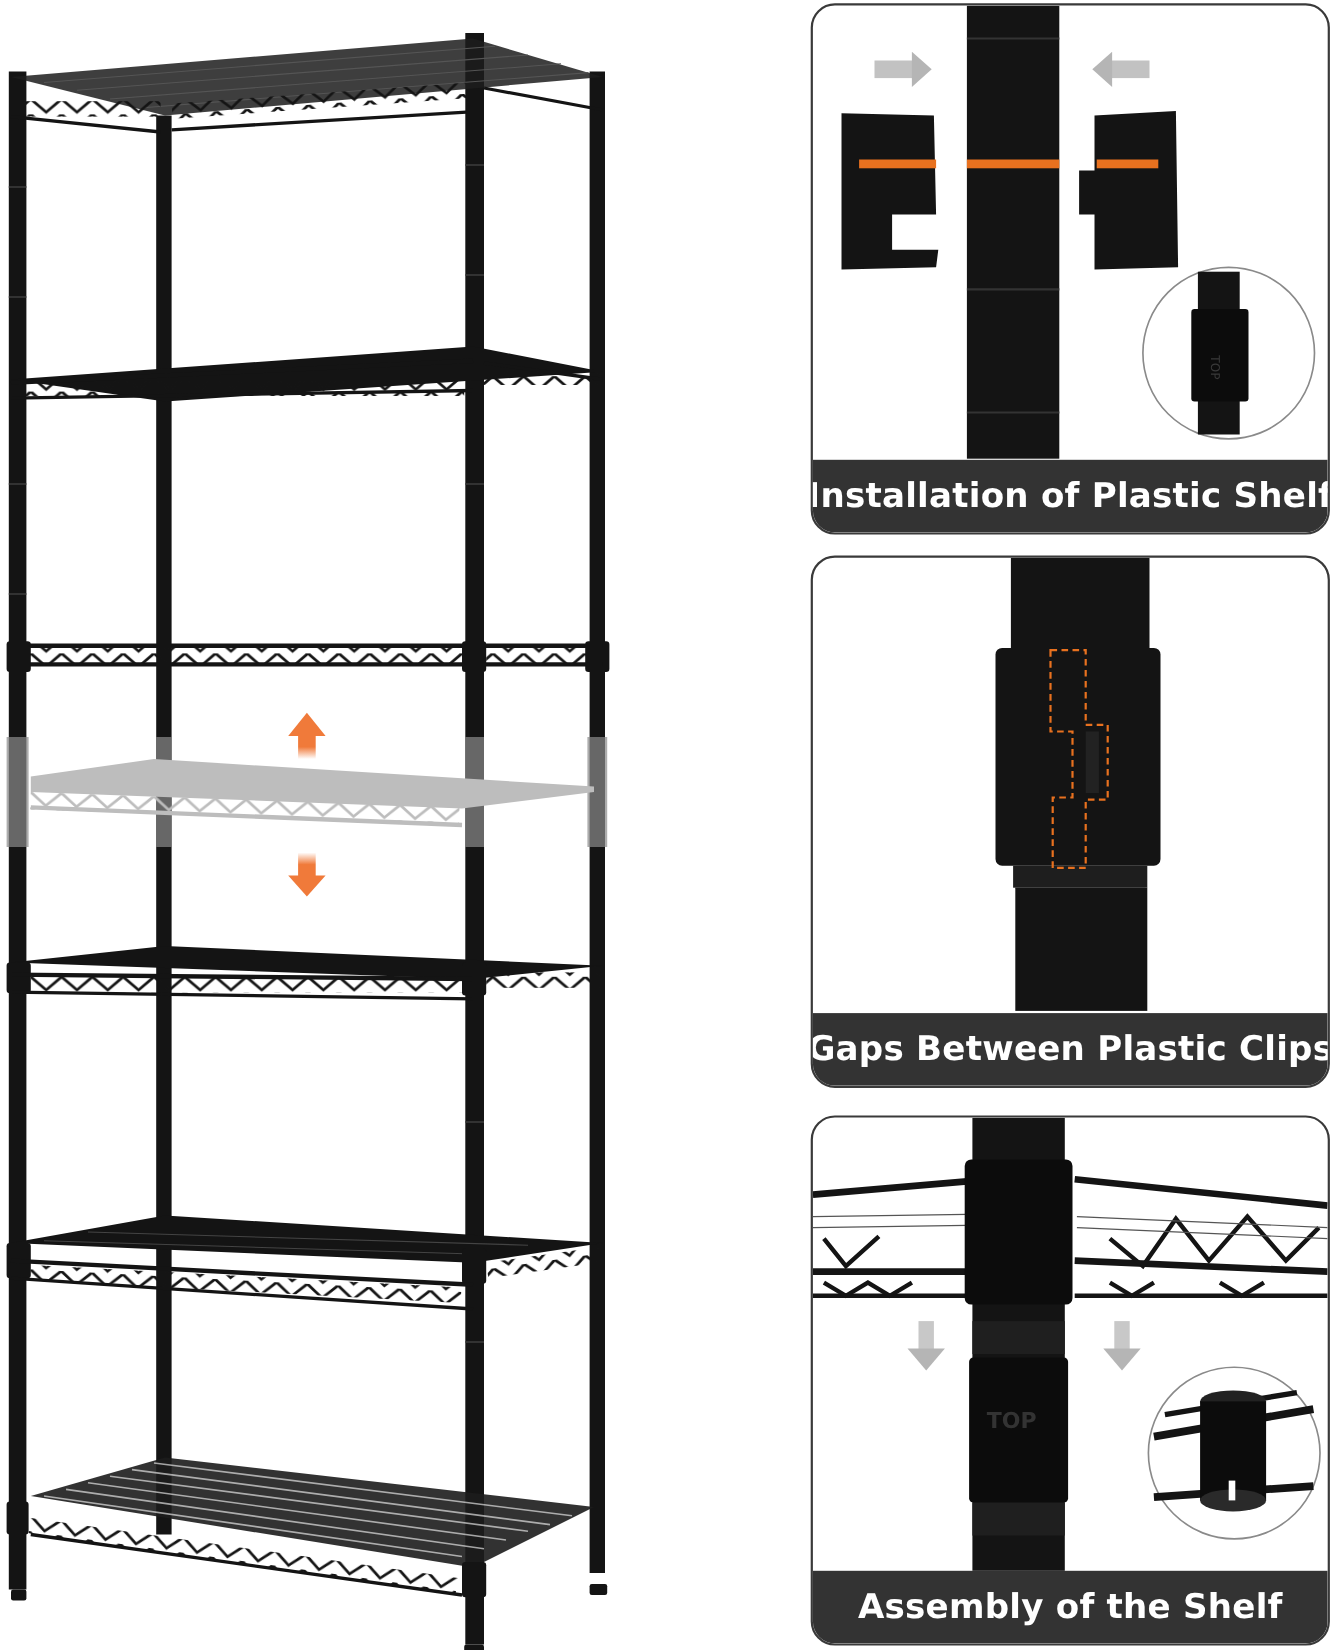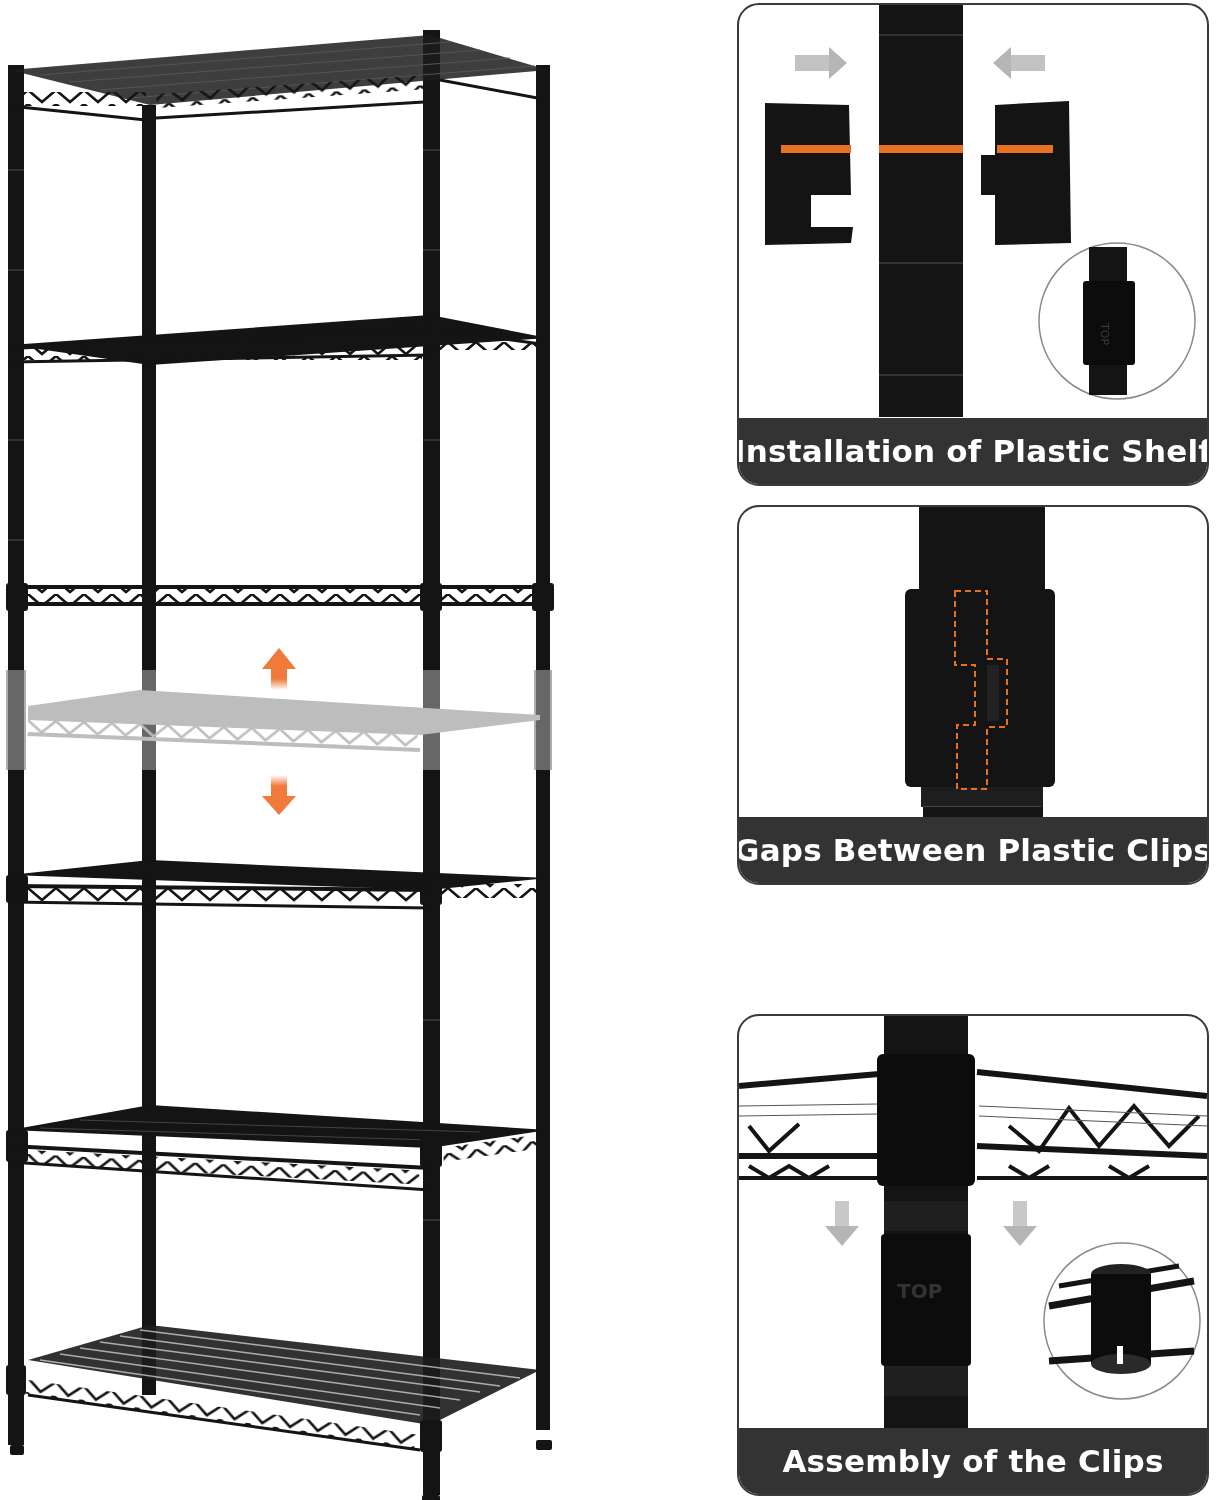--- a/index.html
+++ b/index.html
@@ -2,21 +2,21 @@
 <html><head>
 <meta charset="utf-8">
 <style>
   html,body{margin:0;padding:0;background:#ffffff;}
   body{width:1218px;height:1500px;position:relative;overflow:hidden;font-family:"DejaVu Sans","Liberation Sans",sans-serif;}
   .shelf-unit{position:absolute;left:0;top:20px;width:570px;height:1480px;}
   .panel{position:absolute;left:737px;width:472px;border:2px solid #3a3a3a;border-radius:22px;background:#fff;overflow:hidden;box-sizing:border-box;}
   .panel svg.art{position:absolute;left:0;top:0;width:100%;}
   .caption{position:absolute;left:0;right:0;bottom:0;height:66px;background:#333333;color:#ffffff;font-weight:bold;font-size:31px;display:flex;align-items:center;justify-content:center;letter-spacing:0.2px;white-space:nowrap;}
   #panel-1{top:3px;height:483px;}
-  #panel-2{top:505px;height:380px;padding-left:42px;}
+  #panel-2{top:505px;height:484px;padding-left:42px;}
   #panel-3{top:1014px;height:482px;}
 </style>
 </head>
 <body>
 
 <div class="shelf-unit">
   <svg width="570" height="1480" viewBox="0 0 570 1480">
     <defs>
       <pattern id="zig" width="28" height="14" patternUnits="userSpaceOnUse">
         <path d="M0 0 L14 12 L28 0" fill="none" stroke="#141414" stroke-width="2.5"></path>
@@ -244,14 +244,14 @@
       <circle cx="383" cy="305" r="78" fill="#ffffff" stroke="#8a8a8a" stroke-width="1.5"></circle>
       <line x1="310" y1="290" x2="455" y2="265" stroke="#141414" stroke-width="7"></line>
       <line x1="310" y1="345" x2="455" y2="335" stroke="#141414" stroke-width="7"></line>
       <line x1="320" y1="270" x2="440" y2="250" stroke="#141414" stroke-width="5"></line>
       <ellipse cx="382" cy="258" rx="30" ry="10" fill="#222"></ellipse>
       <rect x="352" y="258" width="60" height="90" fill="#0c0c0c"></rect>
       <ellipse cx="382" cy="348" rx="30" ry="10" fill="#2a2a2a"></ellipse>
       <rect x="378" y="330" width="6" height="18" fill="#fff"></rect>
     </g>
   </svg>
-  <div class="caption">Assembly of the Clips</div>
+  <div class="caption">Assembly of the Shelf</div>
 </div>
 
 </body></html>

